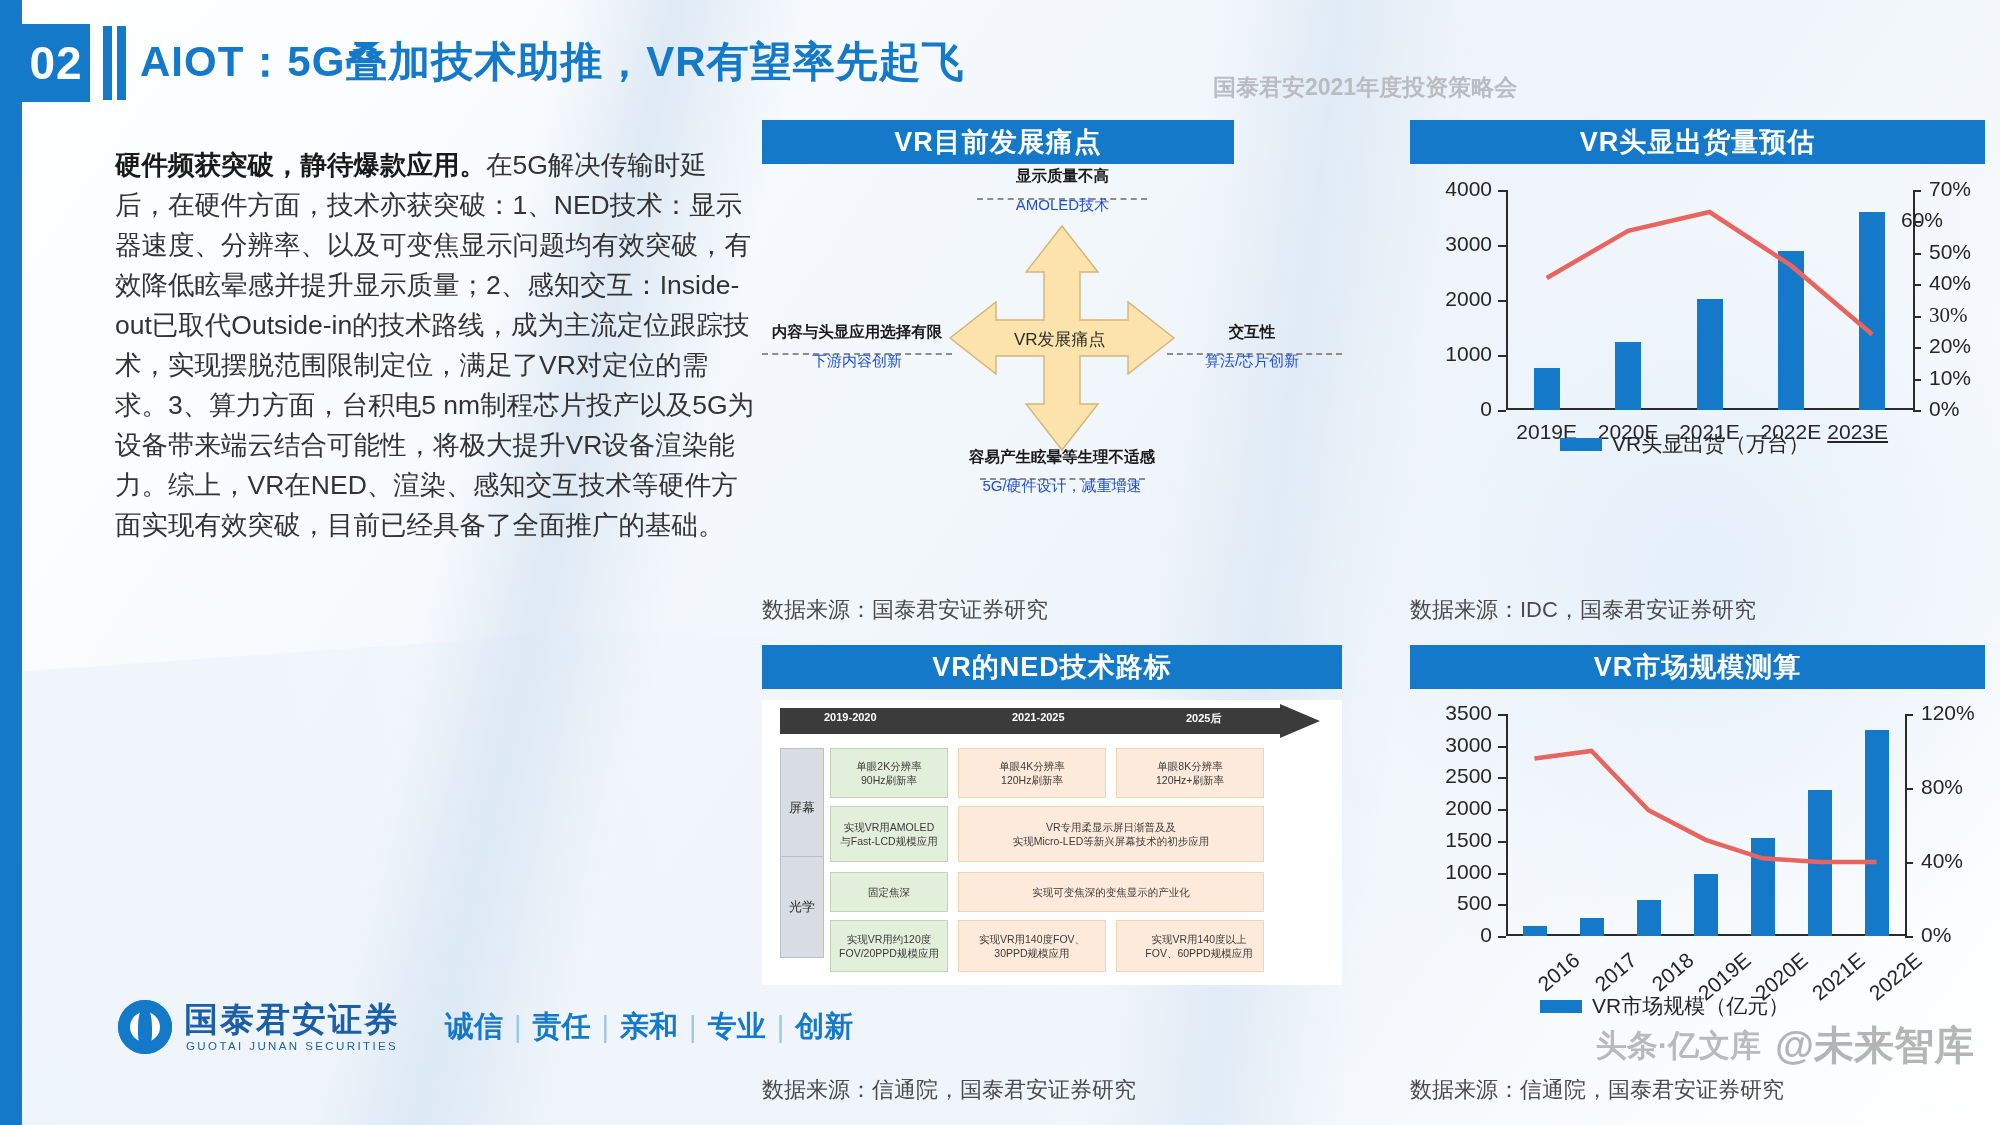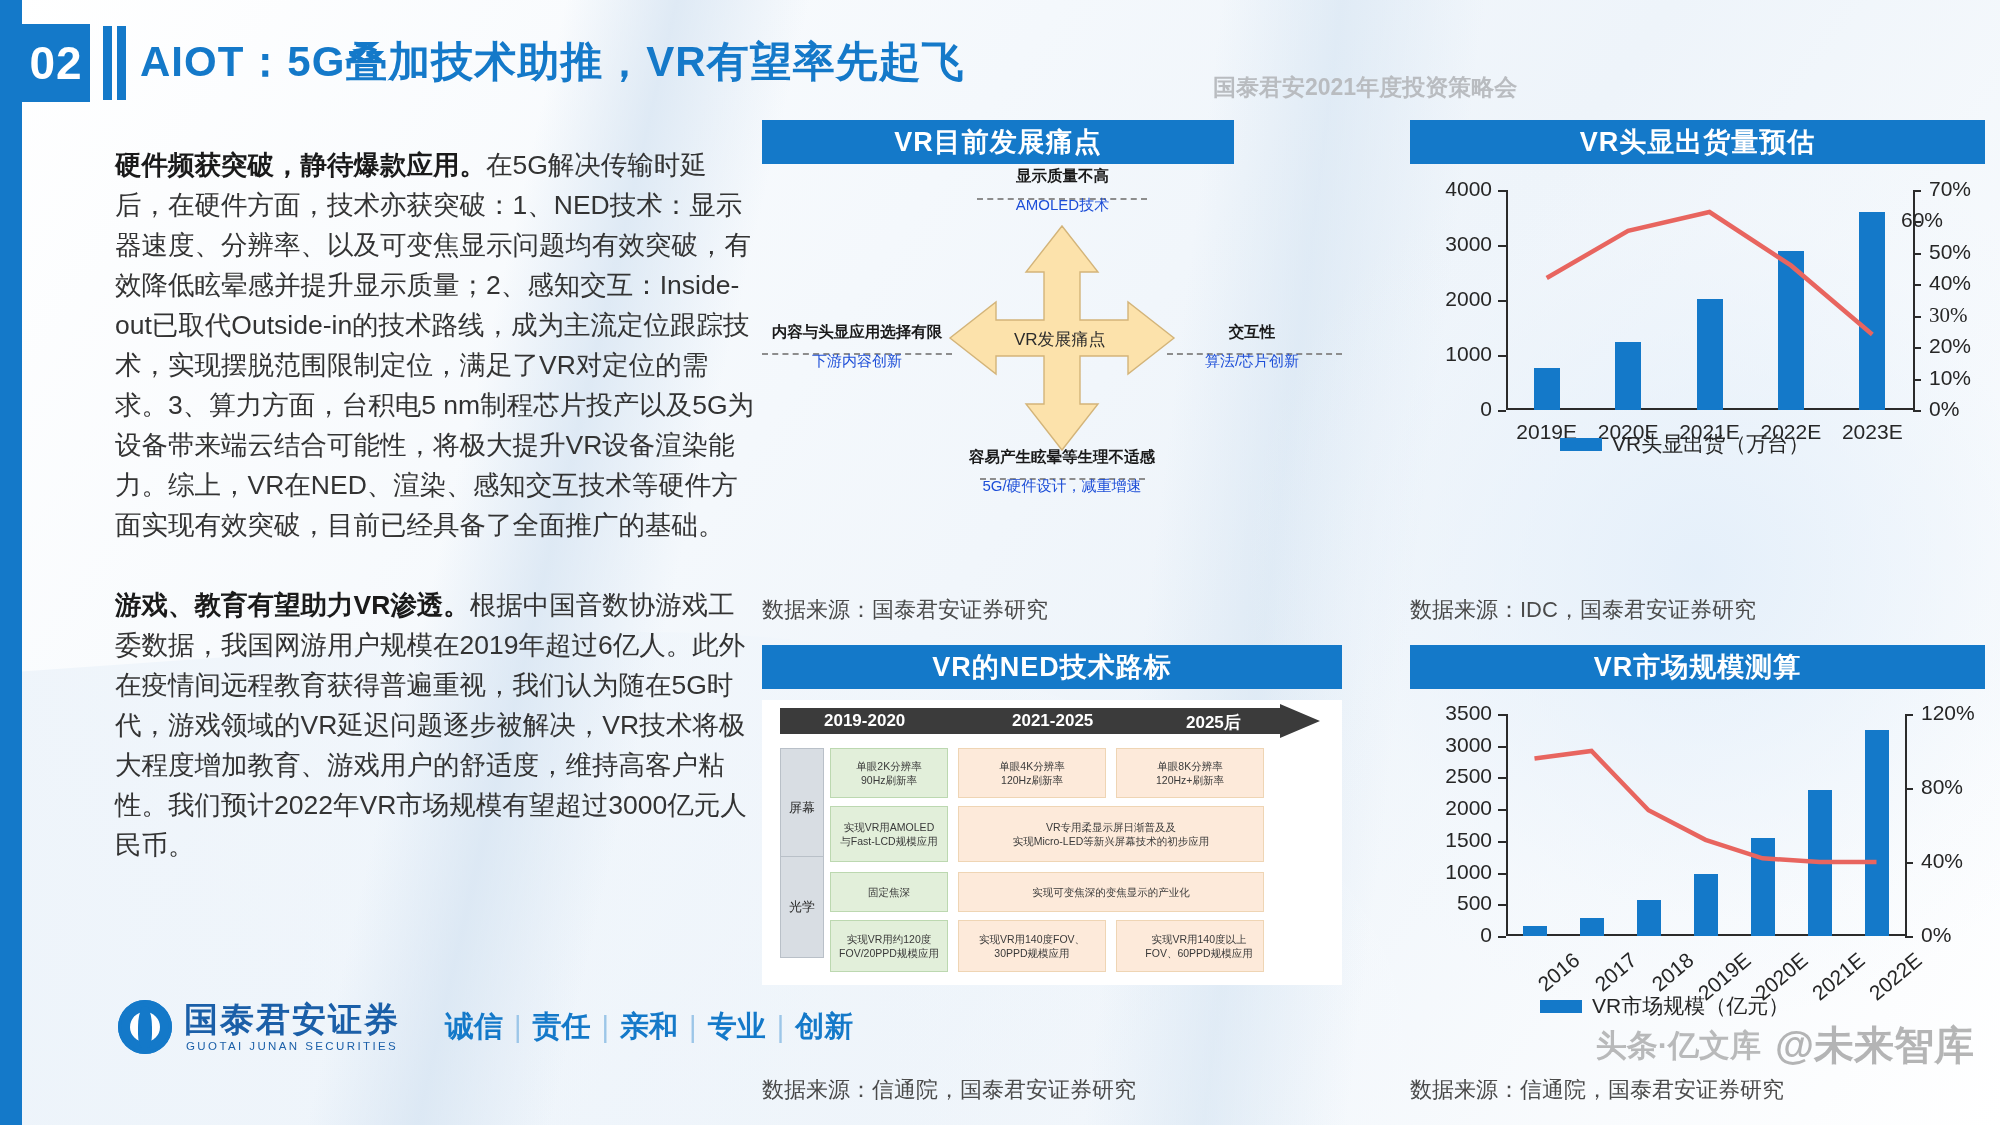--- a/index.html
+++ b/index.html
@@ -59,21 +59,21 @@
   
   .ned-wrap{position:absolute;left:762px;top:545px;width:580px;height:265px;z-index:4;
      background:#ffffff;}
   .ned-row-label{position:absolute;width:42px;background:#d8dde3;border:1px solid #b9c0c8;
      display:flex;align-items:center;justify-content:center;font-size:13px;color:#2b2b2b;}
   .ned-box{position:absolute;border:1px solid #c8c1ad;display:flex;align-items:center;
      justify-content:center;text-align:center;font-size:10.5px;line-height:14px;color:#3a3a3a;
      padding:2px 4px;box-sizing:border-box;}
   .ned-box.green{background:#e2efda;border-color:#bcd8b0;}
   .ned-box.peach{background:#fdeada;border-color:#efd5b4;}
-  .ned-era{position:absolute;font-size:17px;color:#ffffff;font-weight:bold;white-space:nowrap;}
+  .ned-era{position:absolute;font-size:11px;color:#ffffff;font-weight:bold;white-space:nowrap;}
 
   
   .chart-box{position:absolute;z-index:4;}
   .axis-lbl{position:absolute;font-size:21px;color:#262626;white-space:nowrap;}
   .xtick{position:absolute;font-size:21px;color:#262626;white-space:nowrap;}
   .bar{position:absolute;background:#1479c9;}
   .legend-row{position:absolute;display:flex;align-items:center;gap:10px;font-size:21px;color:#262626;
      white-space:nowrap;}
   .legend-swatch{width:42px;height:13px;background:#1479c9;display:inline-block;}
 
@@ -113,23 +113,20 @@
   <div class="num-box">02</div>
   <div class="title-bar1"></div>
   <div class="title-bar2"></div>
   <div class="slide-title">AIOT：5G叠加技术助推，VR有望率先起飞</div>
   <div class="header-right">国泰君安2021年度投资策略会</div>
 </div>
 
 <div class="left-col">
   <div class="para">
     <b>硬件频获突破，静待爆款应用。</b><span>在5G解决传输时延后，在硬件方面，技术亦获突破：1、NED技术：显示器速度、分辨率、以及可变焦显示问题均有效突破，有效降低眩晕感并提升显示质量；2、感知交互：Inside-out已取代Outside-in的技术路线，成为主流定位跟踪技术，实现摆脱范围限制定位，满足了VR对定位的需求。3、算力方面，台积电5 nm制程芯片投产以及5G为设备带来端云结合可能性，将极大提升VR设备渲染能力。综上，VR在NED、渲染、感知交互技术等硬件方面实现有效突破，目前已经具备了全面推广的基础。</span>
-  </div>
-  <div class="para second">
-    <b>游戏、教育有望助力VR渗透。</b><span>根据中国音数协游戏工委数据，我国网游用户规模在2019年超过6亿人。此外在疫情间远程教育获得普遍重视，我们认为随在5G时代，游戏领域的VR延迟问题逐步被解决，VR技术将极大程度增加教育、游戏用户的舒适度，维持高客户粘性。我们预计2022年VR市场规模有望超过3000亿元人民币。</span>
   </div>
 </div>
 
 <div class="panel-title" style="left:762px;top:120px;width:472px;height:44px;">VR目前发展痛点</div>
 
 <div class="mid-diagram">
 
   <div class="dash-h" style="left:215px;top:38px;width:170px;"></div>
   <div class="dash-h" style="left:0px;top:193px;width:190px;"></div>
   <div class="dash-h" style="left:405px;top:193px;width:175px;"></div>
@@ -221,21 +218,21 @@
     <div class="bar" style="left: 286.5px; top: 127.45px; width: 26px; height: 110.55px; background: rgb(20, 121, 201);"></div>
     <div class="bar" style="left: 367.9px; top: 78.5px; width: 26px; height: 159.5px; background: rgb(20, 121, 201);"></div>
     <div class="bar" style="left: 449.3px; top: 40px; width: 26px; height: 198px; background: rgb(20, 121, 201);"></div>
     <svg width="575" height="290" style="position: absolute; left: 0px; top: 0px; pointer-events: none;">
       <polyline points="136.7,106 218.10000000000002,58.85714285714286 299.5,40 380.90000000000003,93.42857142857142 462.3,162.57142857142856" fill="none" stroke="#e8655f" stroke-width="4.5"></polyline>
     </svg>
     <div class="xtick" style="left: 91.7px; top: 248px; width: 90px; text-align: center;">2019E</div>
     <div class="xtick" style="left: 173.1px; top: 248px; width: 90px; text-align: center;">2020E</div>
     <div class="xtick" style="left: 254.5px; top: 248px; width: 90px; text-align: center;">2021E</div>
     <div class="xtick" style="left: 335.9px; top: 248px; width: 90px; text-align: center;">2022E</div>
-    <div class="xtick" style="left: 417.3px; top: 248px; width: 90px; text-align: center;">2023E</div>
+    <div class="xtick" style="left: 417.3px; top: 248px; width: 90px; text-align: left; text-decoration: underline;">2023E</div>
     <div class="legend-row" style="left: 150px; top: 258px;">
       <span class="legend-swatch" style="background: rgb(20, 121, 201);"></span>
       <span>VR头显出货（万台）</span>
     </div>
   </div>
 <div class="src" style="left:1410px;top:595px;">数据来源：IDC，国泰君安证券研究</div>
 
 <div class="panel-title" style="left:1410px;top:645px;width:575px;height:44px;">VR市场规模测算</div>
 <div class="chart-box" id="chart-market" style="left:1410px;top:696px;width:575px;height:330px;">
     <div style="position: absolute; left: 96px; top: 18px; width: 399px; height: 222px; border-left: 2.5px solid rgb(43, 43, 43); border-bottom: 2.5px solid rgb(43, 43, 43); box-sizing: border-box;"></div>

